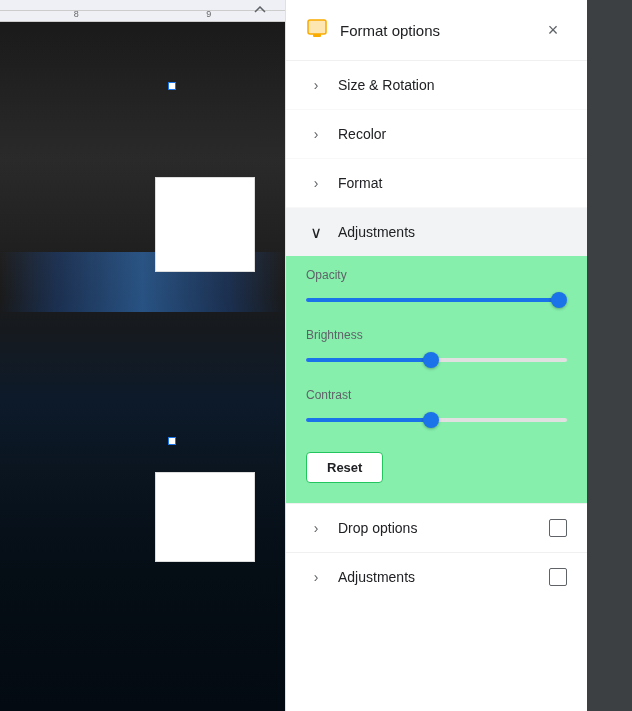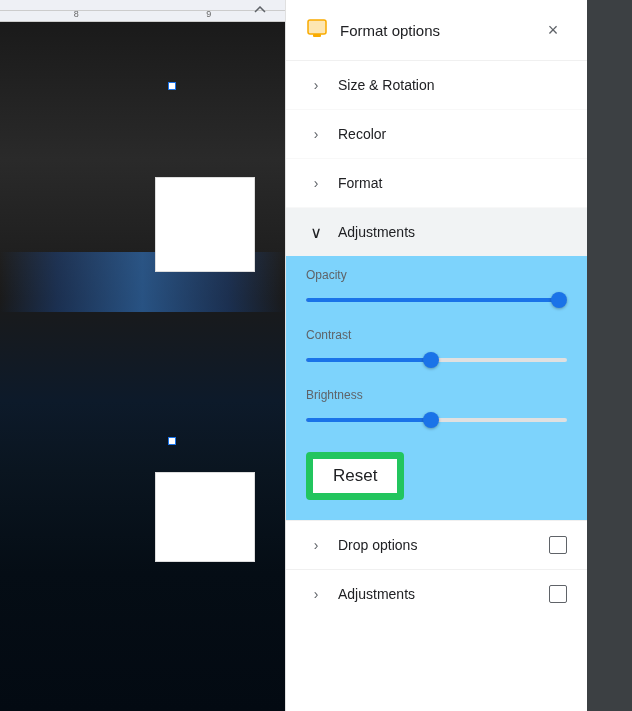--- a/index.html
+++ b/index.html
@@ -227,21 +227,21 @@
 
     .adjustments-header {
       display: flex;
       align-items: center;
       padding: 14px 20px;
       cursor: pointer;
       gap: 12px;
     }
 
     .adjustments-content {
-      background: #7dd3fc;
+      background: #86efac;
       padding: 12px 20px 20px 20px;
     }
 
     
     .slider-group {
       margin-bottom: 18px;
     }
 
     .slider-label {
       font-size: 12px;
@@ -300,25 +300,25 @@
       -webkit-appearance: none;
       width: 16px;
       height: 16px;
       background: #1a73e8;
       border-radius: 50%;
       box-shadow: 0 1px 3px rgba(0,0,0,0.3);
     }
 
     
     .reset-btn {
-      border: 7px solid #22c55e;
+      border: 1px solid #22c55e;
       background: white;
       color: #202124;
-      font-size: 17px;
-      font-weight: 400;
+      font-size: 13px;
+      font-weight: 700;
       padding: 7px 20px;
       border-radius: 4px;
       cursor: pointer;
       margin-top: 4px;
     }
 
     
     .feature-row {
       display: flex;
       align-items: center;
@@ -418,43 +418,43 @@
           <div class="slider-track">
             <div class="slider-fill" style="width: 97%;"></div>
             <div class="slider-thumb" style="left: 97%;"></div>
           </div>
           <input type="range" min="0" max="100" value="97" style="opacity: 0;">
         </div>
       </div>
 
       
       <div class="slider-group">
+        <div class="slider-label">Brightness</div>
+        <div class="slider-container">
+          <div class="slider-track">
+            <div class="slider-fill" style="width: 48%;"></div>
+            <div class="slider-thumb" style="left: 48%;"></div>
+          </div>
+          <input type="range" min="0" max="100" value="48" style="opacity: 0;">
+        </div>
+      </div>
+
+      
+      <div class="slider-group">
         <div class="slider-label">Contrast</div>
         <div class="slider-container">
           <div class="slider-track">
             <div class="slider-fill" style="width: 48%;"></div>
             <div class="slider-thumb" style="left: 48%;"></div>
           </div>
           <input type="range" min="0" max="100" value="48" style="opacity: 0;">
         </div>
       </div>
 
       
-      <div class="slider-group">
-        <div class="slider-label">Brightness</div>
-        <div class="slider-container">
-          <div class="slider-track">
-            <div class="slider-fill" style="width: 48%;"></div>
-            <div class="slider-thumb" style="left: 48%;"></div>
-          </div>
-          <input type="range" min="0" max="100" value="48" style="opacity: 0;">
-        </div>
-      </div>
-
-      
       <button class="reset-btn">Reset</button>
 
     </div>
   </div>
 
   <div class="feature-row">
     <div class="chevron">›</div>
     <span class="section-label">Drop options</span>
     <div class="feature-checkbox"></div>
   </div>

